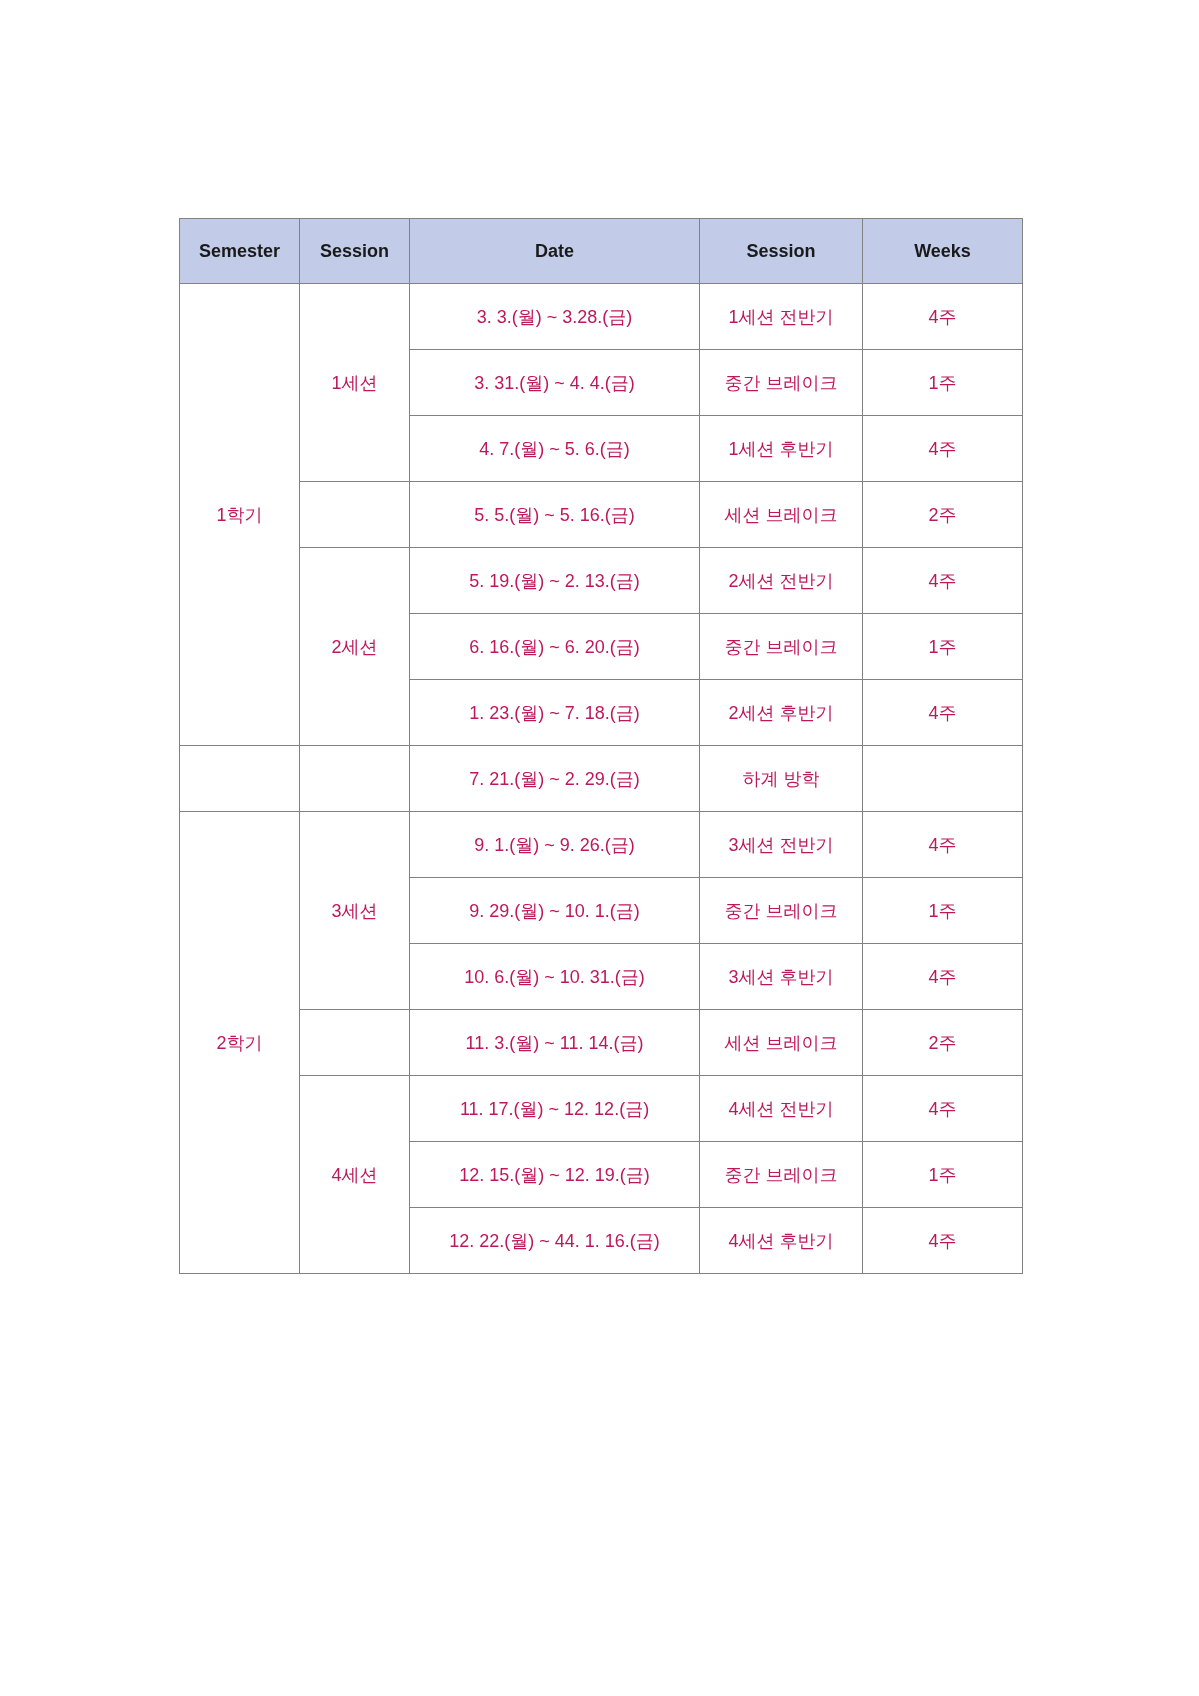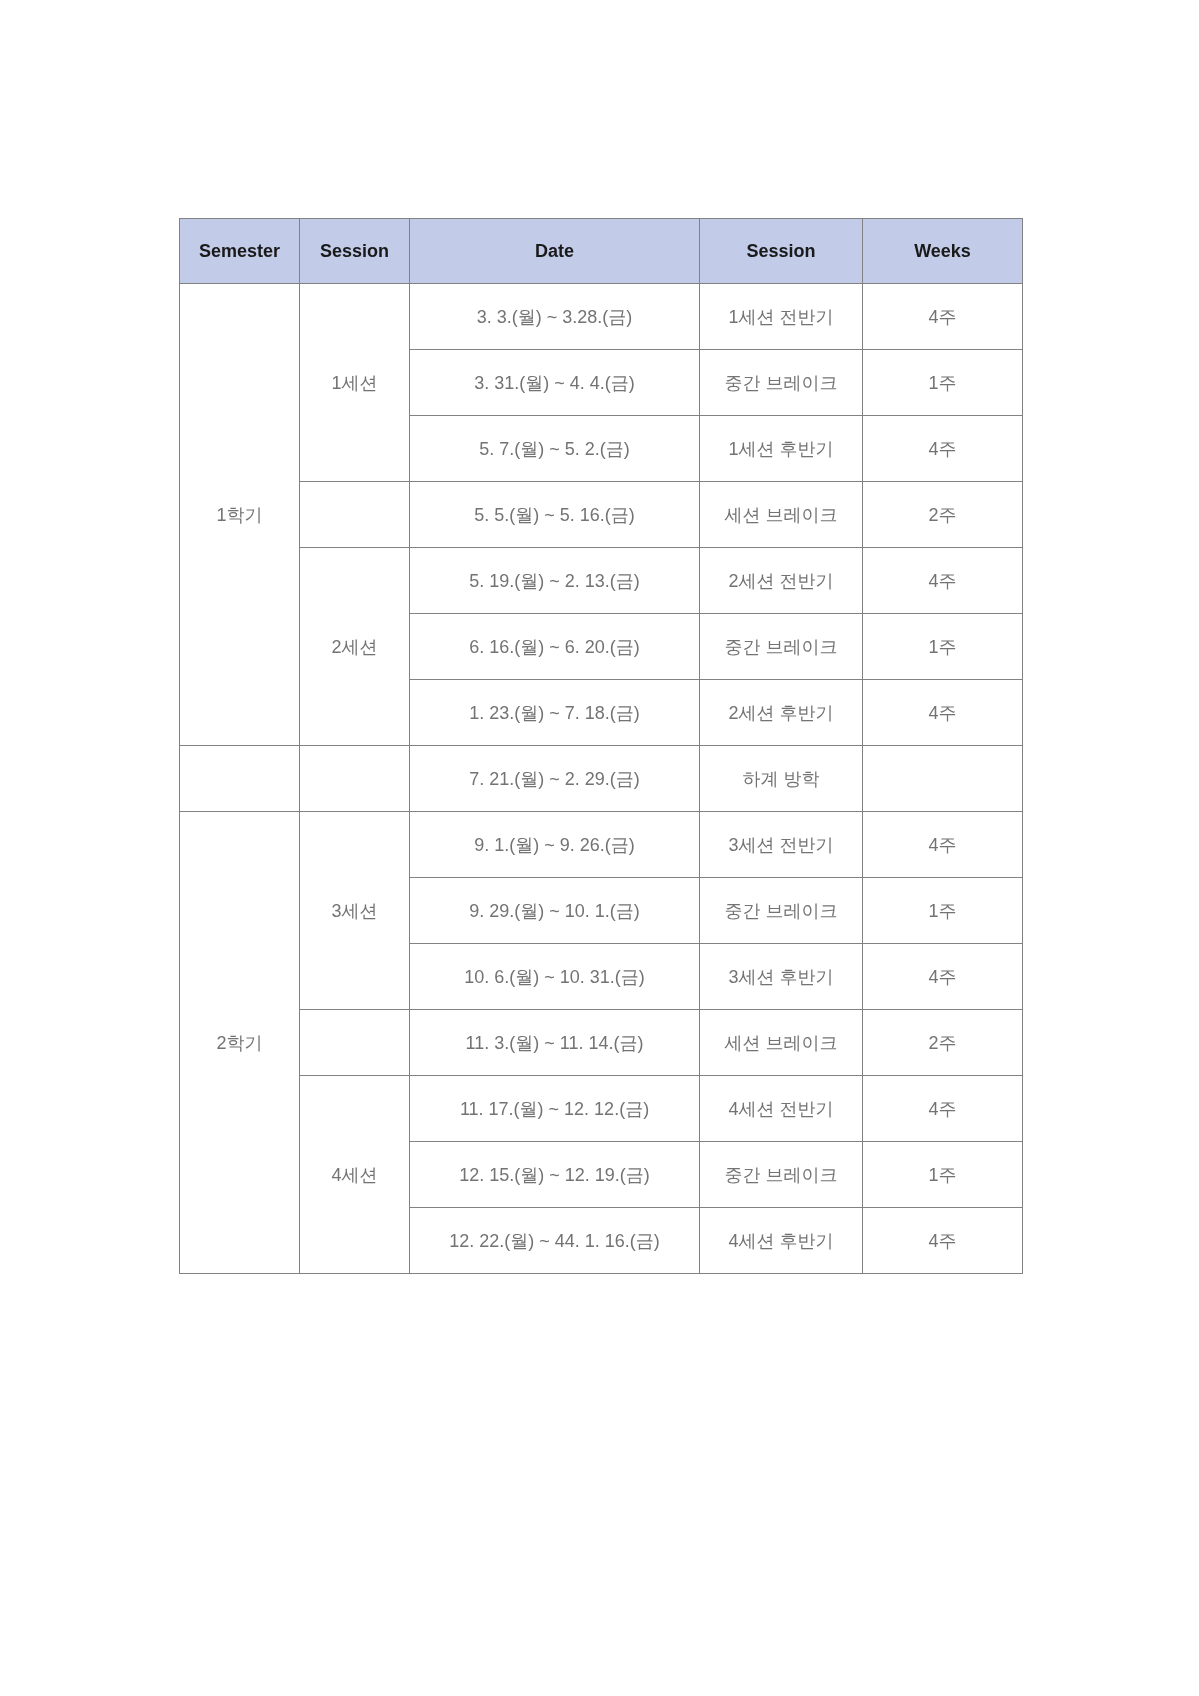--- a/index.html
+++ b/index.html
@@ -17,21 +17,21 @@
     left: 179px;
     top: 218px;
     border-collapse: collapse;
     table-layout: fixed;
   }
   table.schedule th,
   table.schedule td {
     border: 1px solid #828282;
     text-align: center;
     vertical-align: middle;
-    color: #737373;
+    color: #be185d;
     font-size: 18px;
     padding: 0;
     overflow: hidden;
     white-space: nowrap;
   }
   table.schedule thead tr { height: 65px; }
   table.schedule tbody tr { height: 66px; }
   table.schedule th {
     background: #c2cbe8;
     font-weight: bold;
@@ -71,21 +71,21 @@
         <td>3. 3.(월) ~ 3.28.(금)</td>
         <td>1세션 전반기</td>
         <td>4주</td>
       </tr>
       <tr>
         <td>3. 31.(월) ~ 4. 4.(금)</td>
         <td>중간 브레이크</td>
         <td>1주</td>
       </tr>
       <tr>
-        <td>5. 7.(월) ~ 5. 2.(금)</td>
+        <td>4. 7.(월) ~ 5. 6.(금)</td>
         <td>1세션 후반기</td>
         <td>4주</td>
       </tr>
       <tr>
         <td></td>
         <td>5. 5.(월) ~ 5. 16.(금)</td>
         <td>세션 브레이크</td>
         <td>2주</td>
       </tr>
       <tr>

